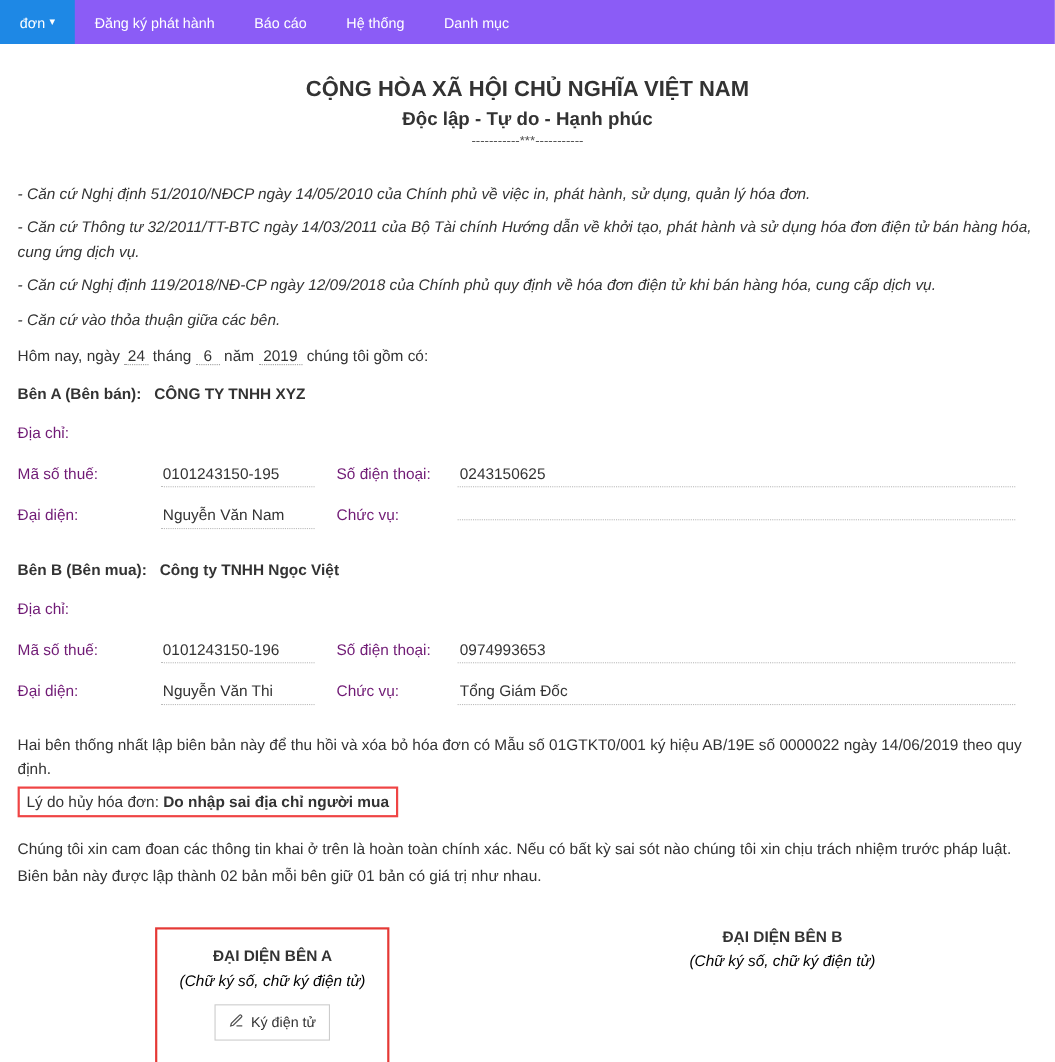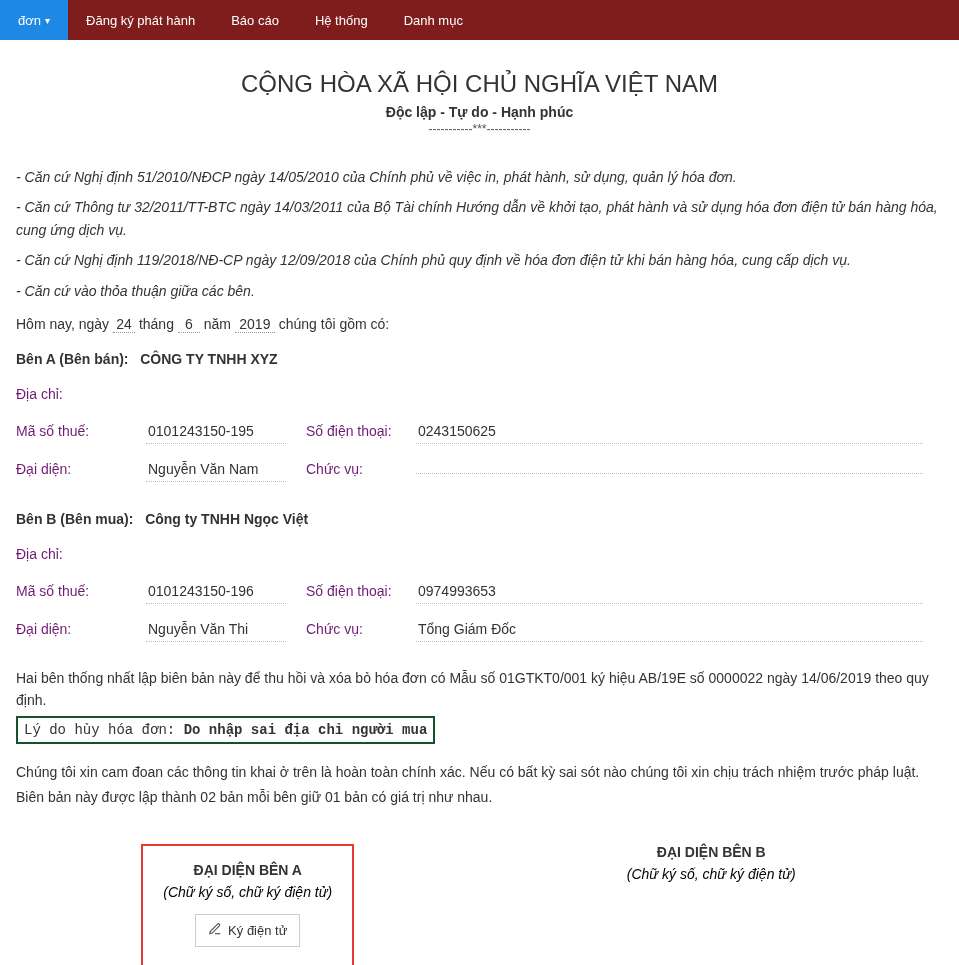--- a/index.html
+++ b/index.html
@@ -3,21 +3,21 @@
 <meta charset="utf-8">
 <style>
 * { box-sizing: border-box; margin: 0; padding: 0; }
 body {
   font-family: Arial, "Helvetica Neue", sans-serif;
   font-size: 14px;
   color: #333;
   background: #fff;
 }
 .navbar {
-  background: #7f1d1d;
+  background: #8b5cf6;
   height: 40px;
   display: flex;
   align-items: center;
   padding: 0;
 }
 .nav-item {
   padding: 0 18px;
   height: 40px;
   display: flex;
   align-items: center;
@@ -30,22 +30,22 @@
   background: #1e88e5;
 }
 .nav-item .caret {
   margin-left: 4px;
   font-size: 10px;
 }
 .doc {
   padding: 30px 16px 15px 16px;
 }
 .doc-header { text-align: center; margin-bottom: 30px; }
-.doc-header .national { font-weight: normal; font-size: 24px; }
-.doc-header .motto { font-weight: bold; font-size: 14px; margin-top: 6px; }
+.doc-header .national { font-weight: bold; font-size: 20px; }
+.doc-header .motto { font-weight: bold; font-size: 17px; margin-top: 6px; }
 .doc-header .line { font-size: 12px; margin-top: 2px; color: #555; }
 .doc-title { text-align: center; font-weight: bold; font-size: 18px; margin-bottom: 22px; }
 .basis p { margin-bottom: 8px; line-height: 1.6; font-style: italic; }
 .date-line { margin: 14px 0 18px 0; }
 .date-line .u { display: inline-block; min-width: 22px; border-bottom: 1px dotted #999; text-align: center; padding: 0 2px; }
 .section-title { font-weight: bold; margin: 14px 0 10px 0; }
 .row {
   display: flex;
   align-items: center;
   padding: 6px 0;
@@ -54,25 +54,24 @@
 }
 .col-label { width: 130px; color: #701a75; }
 .col-value {
   flex: 1;
   border-bottom: 1px dotted #bbb;
   padding: 4px 2px;
   margin-right: 20px;
 }
 .agreement { margin: 18px 0 4px 0; line-height: 1.6; }
 .reason-box {
-  border: 2px solid #14532d;
+  border: 2px solid #ef4444;
   padding: 4px 6px;
   display: inline-block;
   margin-bottom: 16px;
-  font-family: Liberation Mono, monospace;
 }
 .reason-label { font-weight: normal; }
 .reason-value { font-weight: bold; }
 .confirm p { line-height: 1.8; }
 .signatures {
   display: flex;
   margin-top: 34px;
   margin-bottom: 20px;
 }
 .sig-col { flex: 1; text-align: center; }

